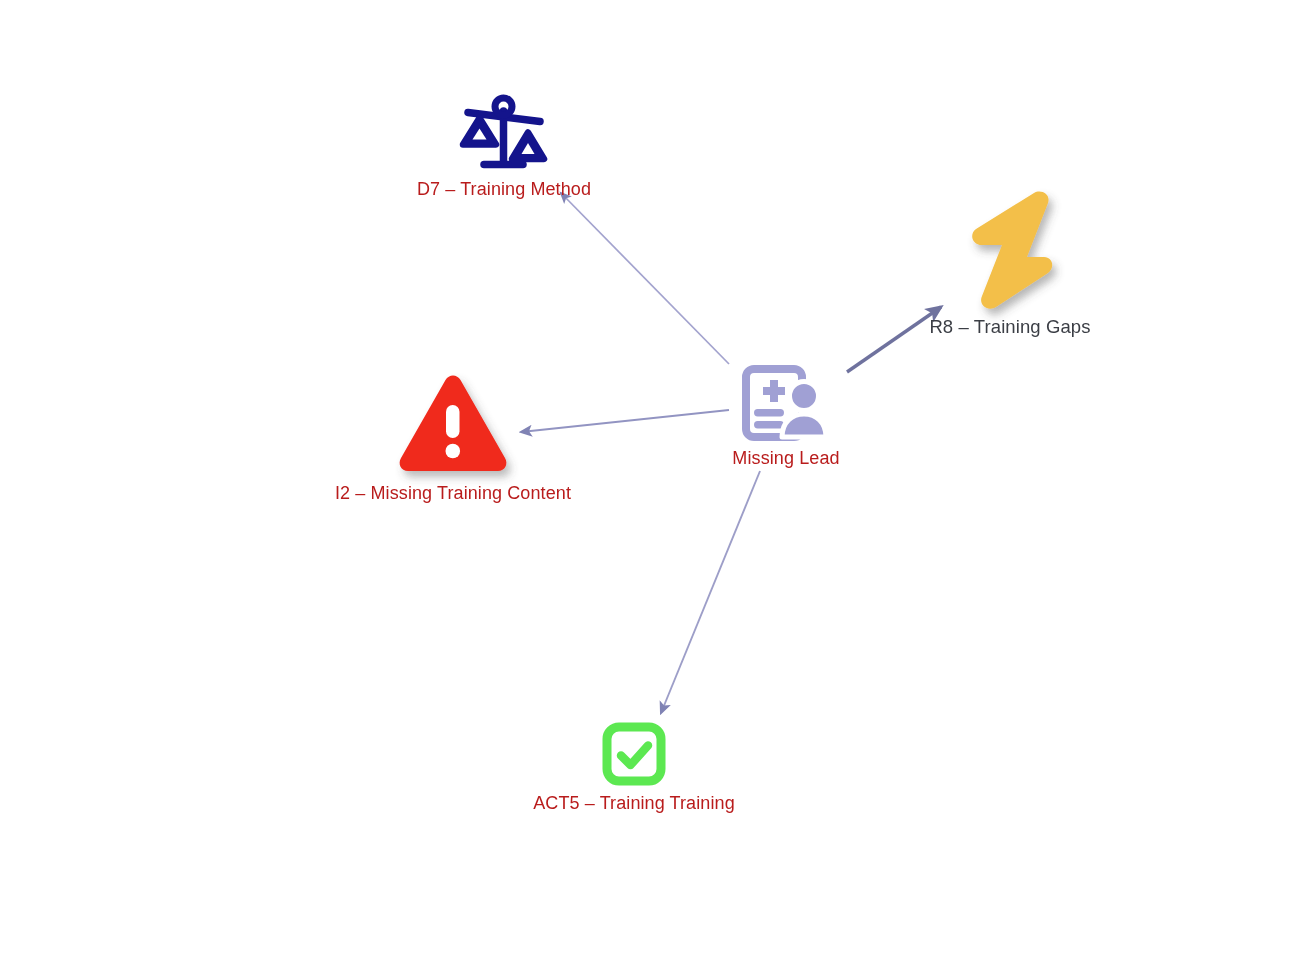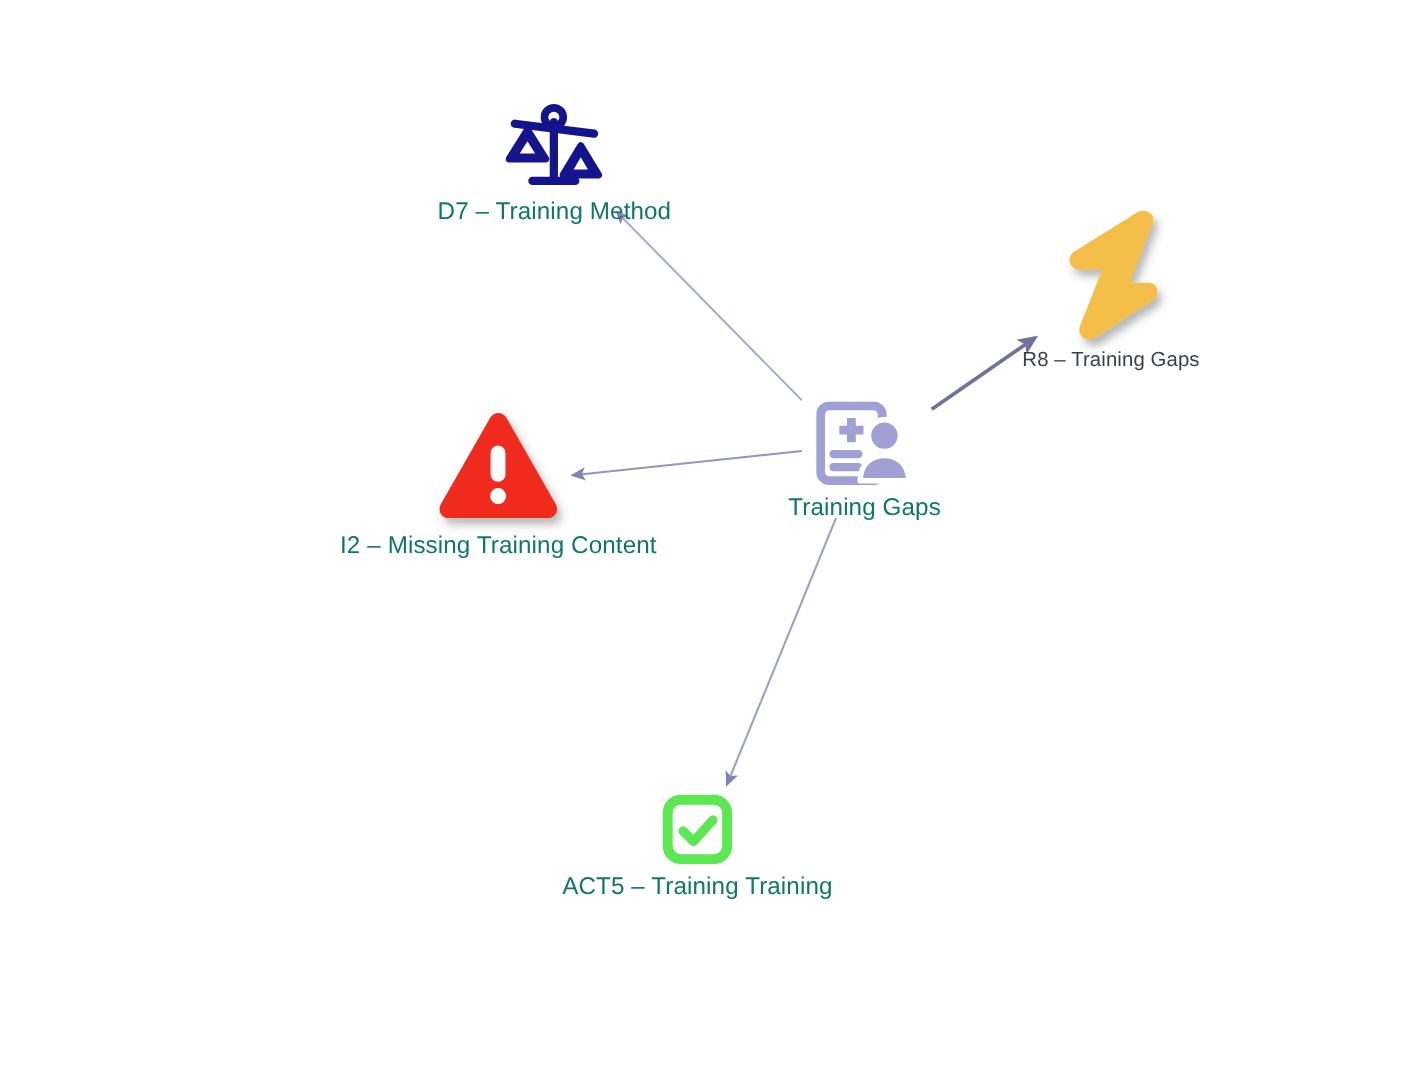--- a/index.html
+++ b/index.html
@@ -40,22 +40,22 @@
   }
 
   .node-icon {
     display: block;
     line-height: 0;
   }
 
   .node-label {
     margin-top: 7px;
     font-family: "Liberation Sans", sans-serif;
-    font-size: 22px;
-    color: #0f766e;
+    font-size: 18px;
+    color: #b91c1c;
     white-space: nowrap;
     letter-spacing: 0.1px;
   }
 
   .node-label.emphasis {
     font-weight: normal;
     color: #3b3e45;
     font-size: 18.5px;
   }
 
@@ -162,21 +162,21 @@
                  L 28 37 L 28 30 L 21 30 L 21 22 L 28 22 Z" fill="#a0a0d4"></path>
 
         <rect x="12" y="44" width="30" height="7.5" rx="3.7" fill="#a0a0d4"></rect>
         <rect x="12" y="56" width="30" height="7.5" rx="3.7" fill="#a0a0d4"></rect>
 
         <circle cx="62" cy="31" r="14.5" fill="#a0a0d4" stroke="#ffffff" stroke-width="5"></circle>
 
         <path d="M 40 72 C 40 57 50 49 62 49 C 74 49 84 57 84 72 Z" fill="#a0a0d4" stroke="#ffffff" stroke-width="5" stroke-linejoin="round"></path>
       </svg>
     </span>
-    <span class="node-label">Training Gaps</span>
+    <span class="node-label">Missing Lead</span>
   </div>
 
   <div class="node" id="node-i2">
     <span class="node-icon">
       <svg width="116" height="104" viewBox="0 0 116 104" style="overflow:visible">
         <g filter="url(#i2-shadow)">
           <path d="M 50.5 8
                    C 54 2 62 2 65.5 8
                    L 110 86
                    C 113.5 92 110 99 103 99

